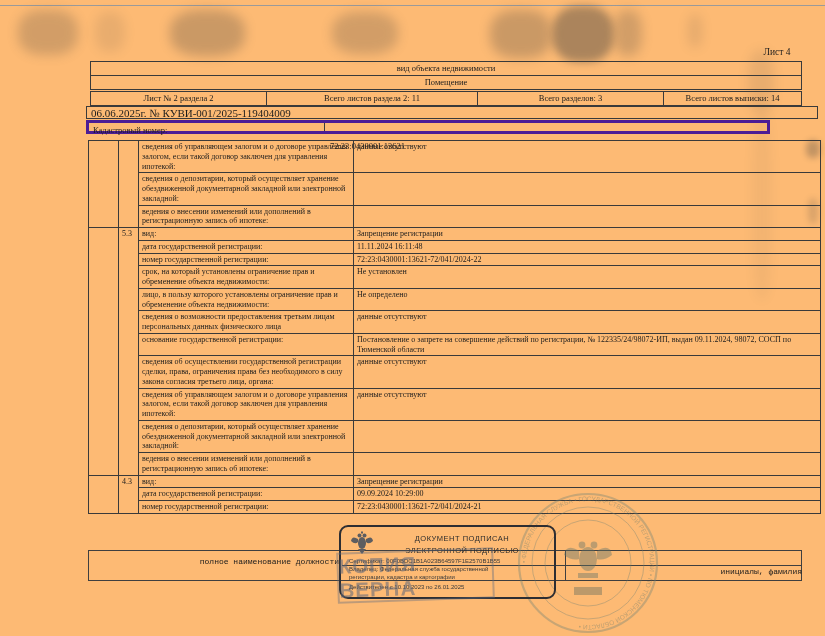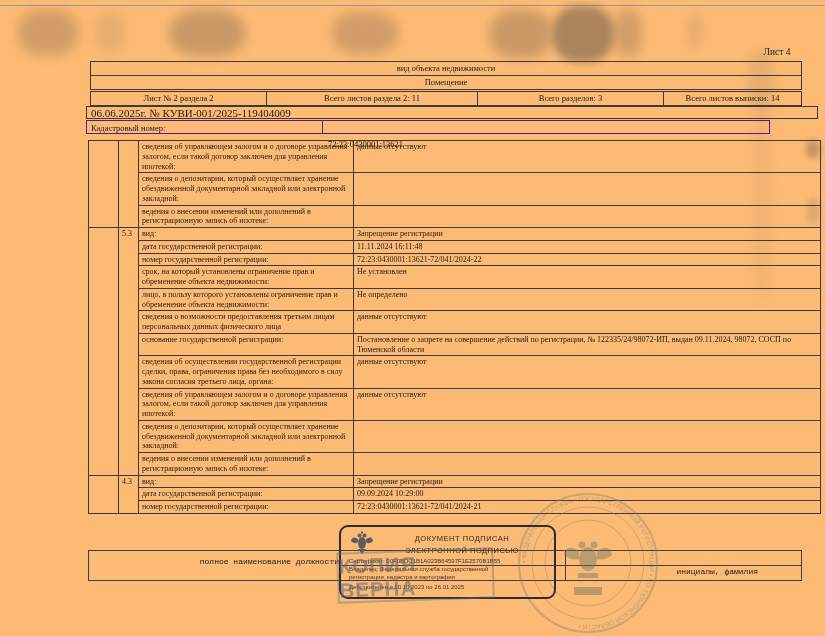--- a/index.html
+++ b/index.html
@@ -12,21 +12,21 @@
   .sheet{position:absolute;left:742px;top:47px;width:70px;font-size:9.5px;text-align:center;}
   .hbox{position:absolute;left:90px;top:61px;width:710px;border:1px solid #3a3a3a;}
   .hrow{height:13px;font-size:8.5px;text-align:center;line-height:13px;}
   .hrow+.hrow{border-top:1px solid #3a3a3a;}
   .cellsrow{position:absolute;left:90px;top:91px;width:710px;height:13px;display:flex;
             border:1px solid #3a3a3a;font-size:8.5px;line-height:13px;text-align:center;}
   .cellsrow>div{border-right:1px solid #3a3a3a;}
   .cellsrow>div:last-child{border-right:none;}
   .daterow{position:absolute;left:86px;top:106px;width:732px;height:13px;border:1px solid #3a3a3a;
            font-size:11px;line-height:13px;padding-left:4px;box-sizing:border-box;}
-  .cadrow{position:absolute;left:86px;top:120px;width:684px;height:14px;border:1px solid #4c1d95;
+  .cadrow{position:absolute;left:86px;top:120px;width:684px;height:14px;border:3px solid #4c1d95;
           display:flex;font-size:8.5px;line-height:14px;box-sizing:border-box;}
   .cadrow .lbl{width:236px;border-right:1px solid #3a3a3a;padding-left:4px;box-sizing:border-box;}
   .cadrow .val{padding-left:5px;margin-top:16px;}
   table.main{position:absolute;left:88px;top:140px;width:732px;border-collapse:collapse;table-layout:fixed;}
   table.main td{border:1px solid #3a3a3a;font-size:8px;line-height:1.22;padding:1px 3px;
                 vertical-align:top;word-wrap:break-word;}
   td.c-spacer{padding:0;}
   td.c-num{padding-left:2px;}
   .sigline{position:absolute;background:#3f3f3f;}
   .caption{position:absolute;font-size:8px;text-align:right;font-family:Liberation Mono, monospace;}
@@ -197,21 +197,21 @@
   </div>
 
   <div class="sigline" style="left:88px;top:550px;width:714px;height:1px" data-interactable="false"></div>
   <div class="sigline" style="left:342px;top:565px;width:460px;height:1px" data-interactable="false"></div>
   <div class="sigline" style="left:88px;top:580px;width:714px;height:1px" data-interactable="false"></div>
   <div class="sigline" style="left:88px;top:550px;width:1px;height:31px" data-interactable="false"></div>
   <div class="sigline" style="left:565px;top:550px;width:1px;height:31px" data-interactable="false"></div>
   <div class="sigline" style="left:801px;top:550px;width:1px;height:31px" data-interactable="false"></div>
 
   <div class="caption" style="left:88px;top:557px;width:251px" data-interactable="false">полное наименование должности</div>
-  <div class="caption" style="left:565px;top:567px;width:193px" data-interactable="false">инициалы, фамилия</div>
+  <div class="caption" style="left:565px;top:567px;width:237px" data-interactable="false">инициалы, фамилия</div>
 
   <div class="stampbox" data-interactable="false">
     <svg class="abs" style="left:9px;top:3px" width="24" height="26" viewBox="0 0 24 26" data-interactable="false">
       <g fill="#5d5d60">
         <ellipse cx="12" cy="13" rx="4" ry="6"></ellipse>
         <path d="M8,9 Q2,5 1,11 Q5,15 8,12 Z"></path>
         <path d="M16,9 Q22,5 23,11 Q19,15 16,12 Z"></path>
         <circle cx="9.5" cy="5.5" r="2"></circle>
           <circle cx="14.5" cy="5.5" r="2"></circle>
         <rect x="11" y="1.5" width="2" height="2"></rect>

